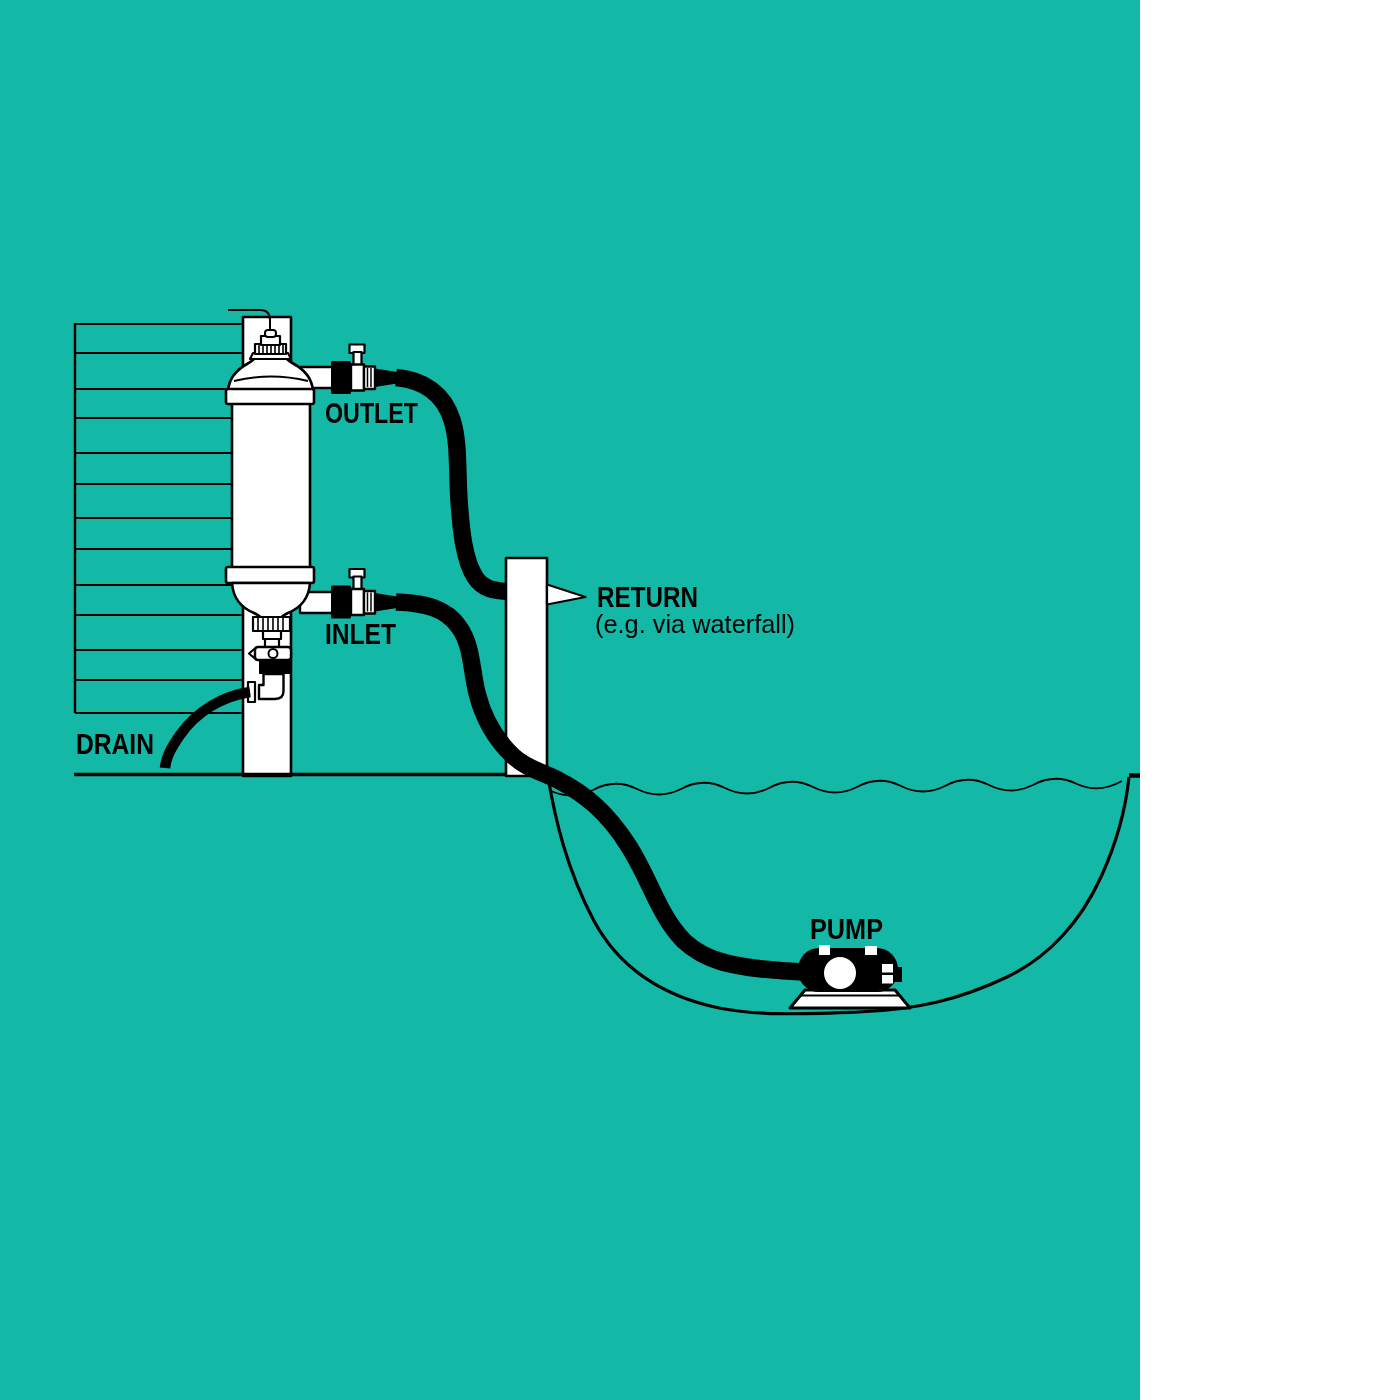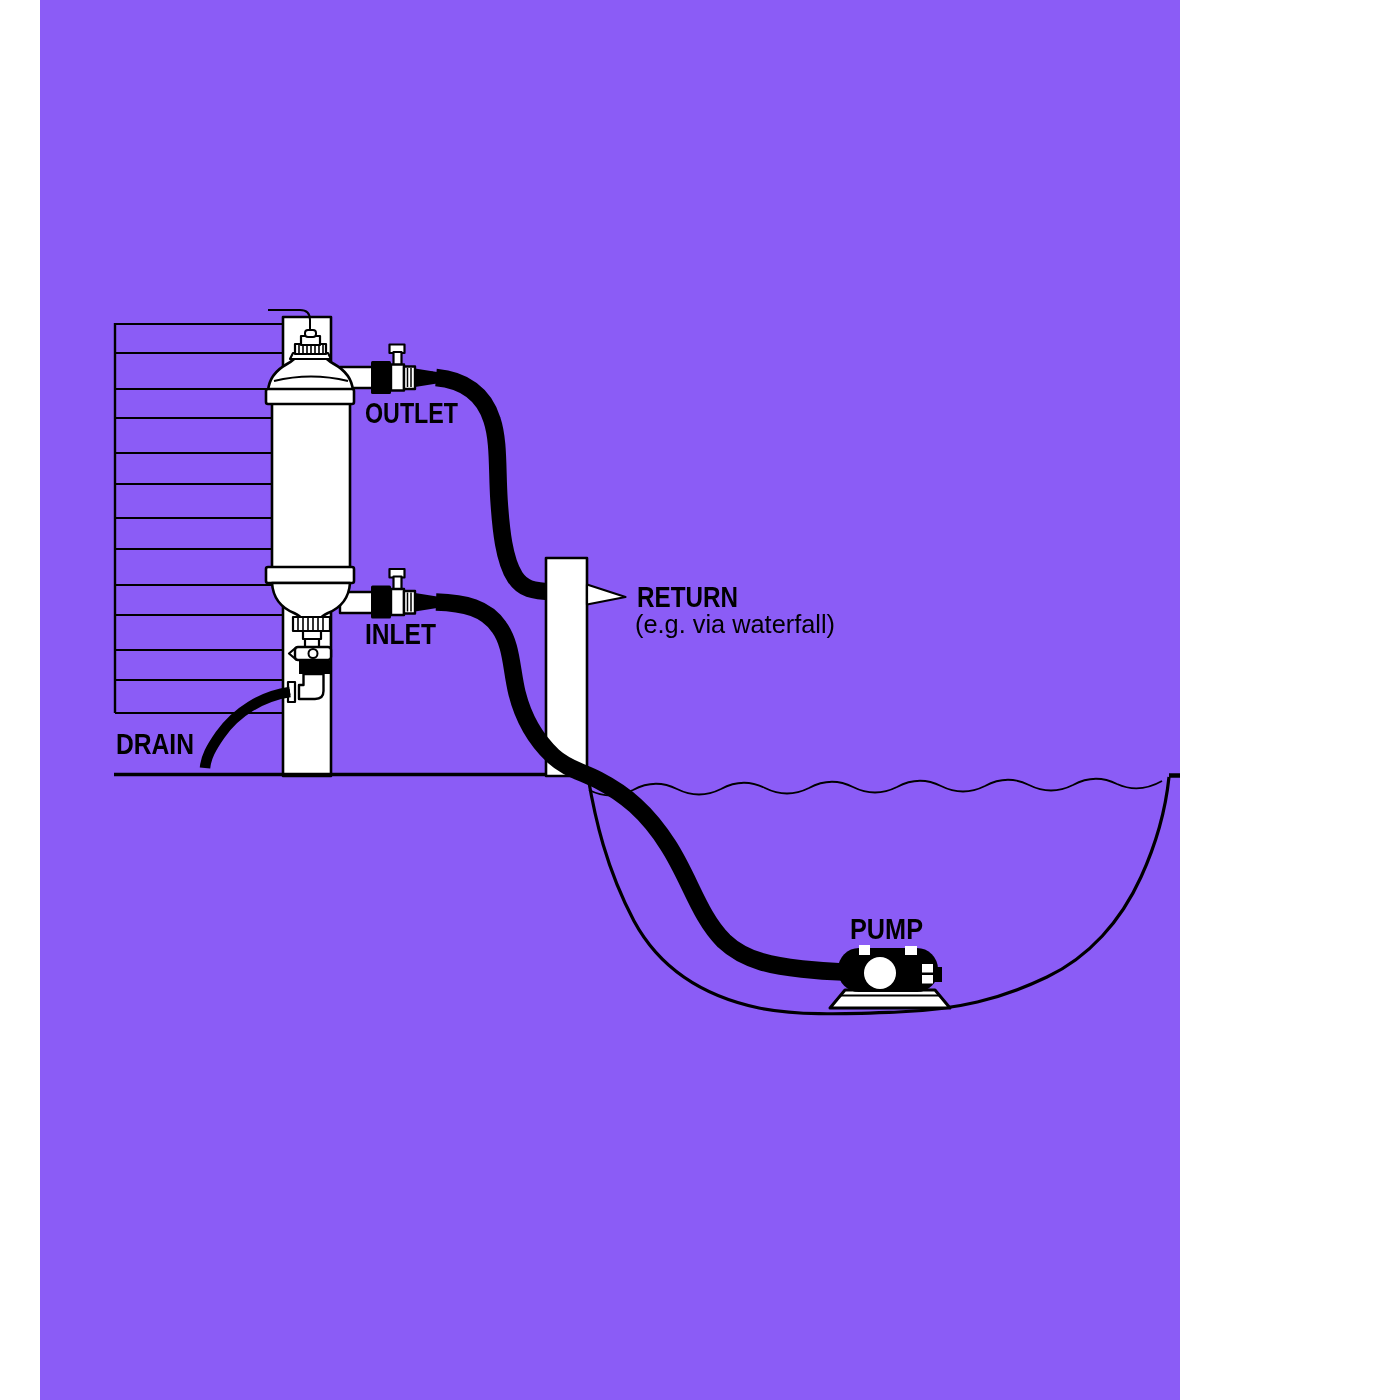--- a/index.html
+++ b/index.html
@@ -1,16 +1,16 @@
 <!DOCTYPE html>
 <html><head>
 <meta charset="utf-8">
 <style>
   html,body{margin:0;padding:0;background:#ffffff;}
-  .stage{position:relative;width:1140px;height:1400px;background:#8b5cf6;overflow:hidden;margin-left:40px;}
+  .stage{position:relative;width:1140px;height:1400px;background:#14b8a6;overflow:hidden;}
   svg{display:block;}
   .ln{stroke:#000;fill:none;stroke-linejoin:round;stroke-linecap:butt;}
   .wfill{fill:#fff;stroke:#000;stroke-linejoin:round;}
   .bfill{fill:#000;stroke:none;}
   .t-bold{font-family:"Liberation Sans",sans-serif;font-weight:700;font-size:30px;fill:#000;}
   .t-reg{font-family:"Liberation Sans",sans-serif;font-weight:400;font-size:26px;fill:#000;}
 </style>
 </head>
 <body>
 

